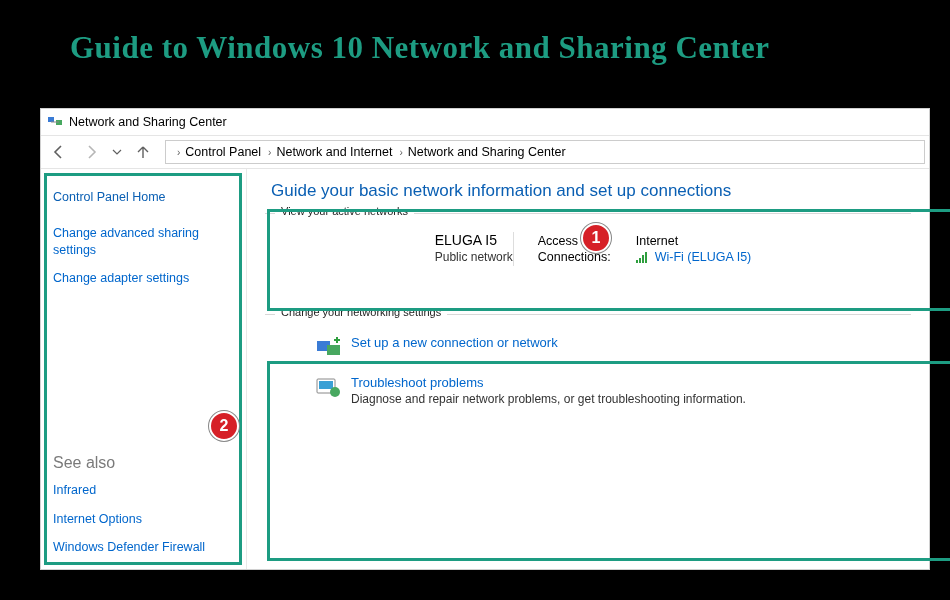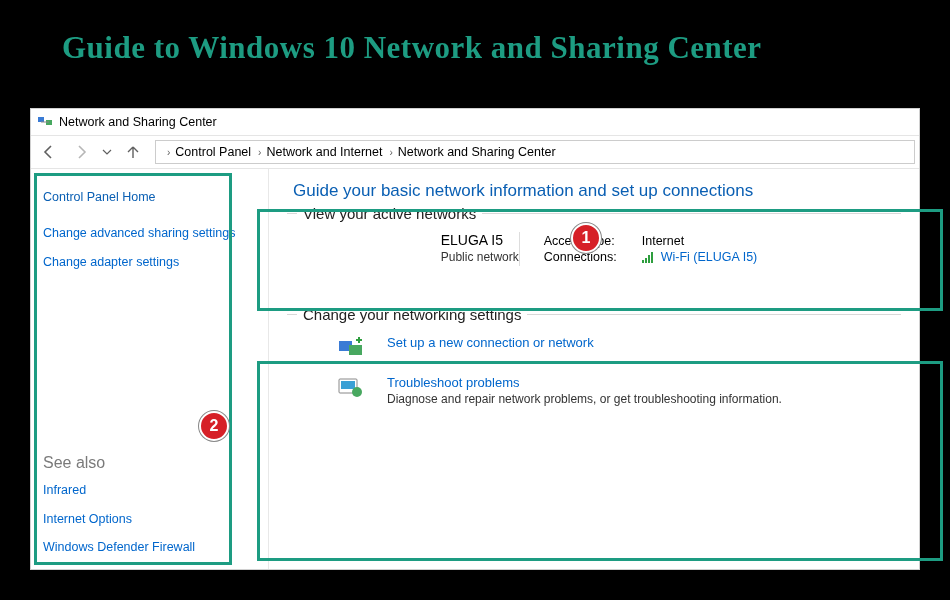--- a/index.html
+++ b/index.html
@@ -11,24 +11,25 @@
     color: #000;
     position: relative;
   }
   .page-title {
     color: #1d9c82;
     font-family: Georgia, "Times New Roman", serif;
     font-weight: 600;
     font-size: 31px;
     padding: 30px 0 0 62px;
     letter-spacing: 0.5px;
+    margin-left: 8px;
   }
   .window {
     position: absolute;
-    left: 30px;
+    left: 40px;
     top: 108px;
     width: 890px;
     height: 462px;
     background: #fff;
     border: 1px solid #d0d0d0;
   }
   
   .titlebar {
     display: flex;
     align-items: center;
@@ -63,21 +64,21 @@
     gap: 4px;
     margin-left: 4px;
     font-size: 12.5px;
   }
   .crumb { display:flex; align-items:center; gap:2px; }
   .crumb .chev { color:#606060; font-size:10px; padding:0 3px; }
   .crumb-text { white-space:nowrap; }
   
   .body-split { display:flex; height: calc(100% - 60px); }
   .sidebar {
-    width: 238px;
+    width: 206px;
     padding: 14px 12px 8px 12px;
     display:flex;
     flex-direction: column;
     border-right: 1px solid #e8e8e8;
   }
   .side-link {
     color:#0066cc;
     font-size:12.5px;
     margin: 6px 0;
     line-height:1.3;
@@ -90,21 +91,21 @@
     padding: 12px 18px 6px 18px;
     position: relative;
   }
   .main-heading {
     color:#0a5fb3;
     font-size:17px;
     font-weight:400;
     margin: 0 0 12px 6px;
   }
   .group-label {
-    font-size:15px;
+    font-size:11px;
     color:#222;
     padding: 0 6px;
     background:#fff;
     position:absolute;
     top:-9px;
     left:10px;
   }
   .group-box {
     position: relative;
     border-top: 1px solid #d8d8d8;
@@ -124,21 +125,21 @@
   .net-right .lbl { min-width:90px; }
   .signal-icon { display:inline-flex; align-items:flex-end; gap:1px; height:12px; }
   .signal-icon span { width:2px; background:#2e9e3e; }
   .signal-icon span:nth-child(1){height:3px}
   .signal-icon span:nth-child(2){height:5px}
   .signal-icon span:nth-child(3){height:8px}
   .signal-icon span:nth-child(4){height:11px}
   .conn-link { color:#0066cc; cursor:pointer; }
   .settings-item {
     display:flex;
-    gap:22px;
+    gap:8px;
     padding: 6px 4px 10px 40px;
   }
   .settings-item .s-icon {
     width:28px; height:24px;
     flex-shrink:0;
   }
   .settings-item .s-title { color:#0066cc; font-size:13px; cursor:pointer; }
   .settings-item .s-desc { font-size:12px; color:#333; margin-top:2px; }
   
   .hl {

